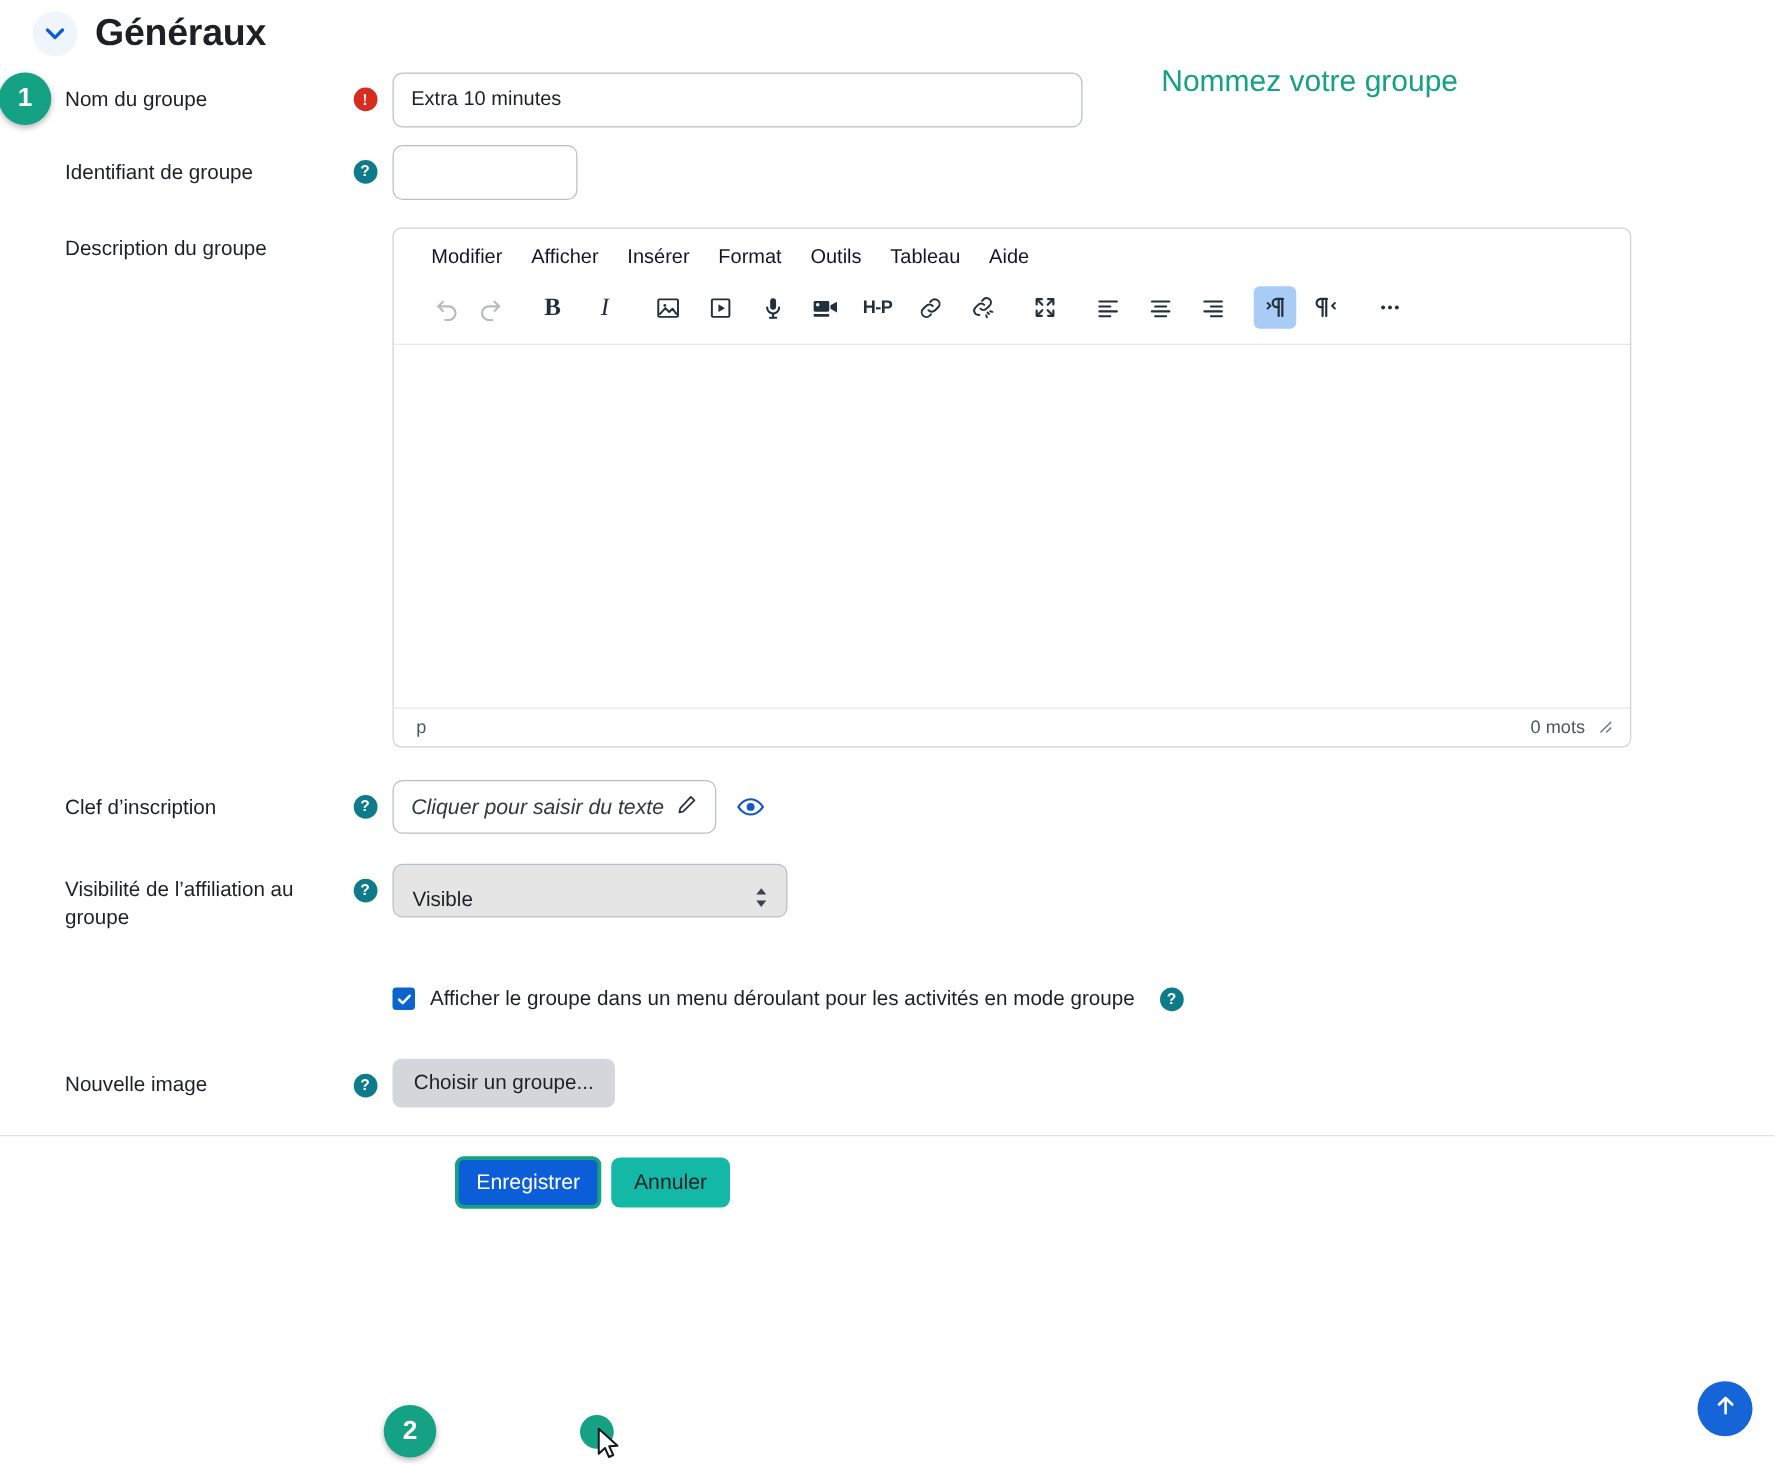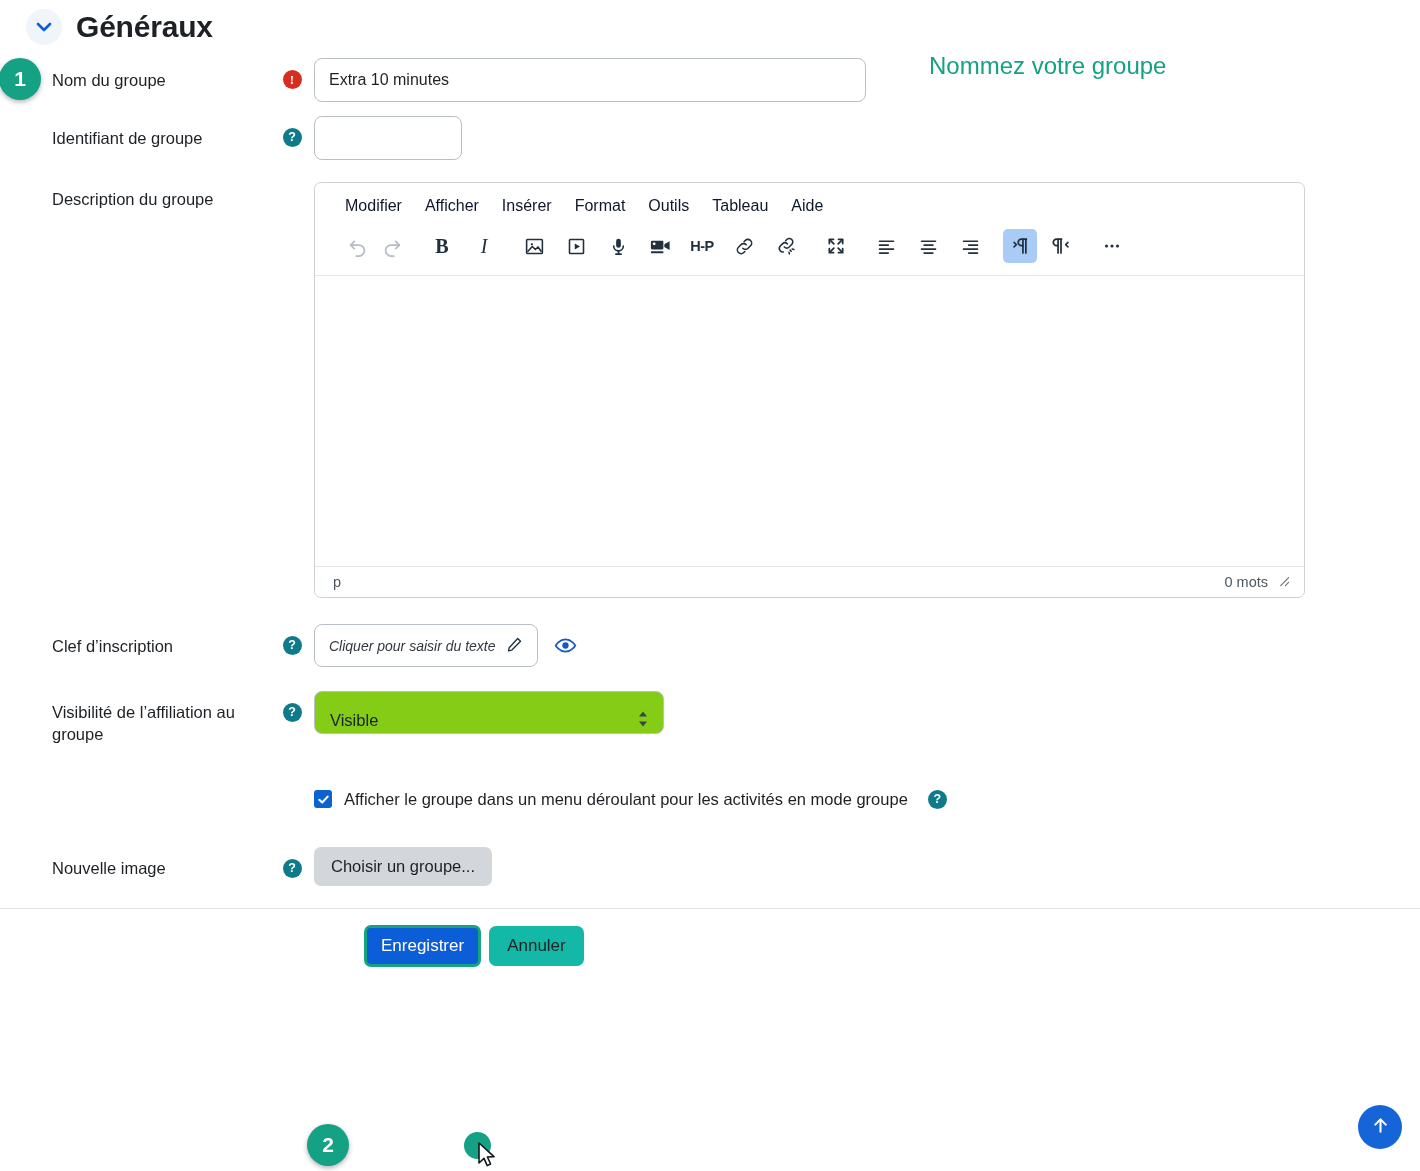--- a/index.html
+++ b/index.html
@@ -178,33 +178,33 @@
   .inplace-edit {
     display: inline-flex;
     align-items: center;
     gap: 10px;
     border: 1px solid #b9bfc7;
     border-radius: 8px;
     height: 43px;
     padding: 0 14px;
     box-sizing: border-box;
     font-style: italic;
-    font-size: 14px;
+    font-size: 17px;
     color: #32383e;
     background: #fff;
   }
   .eye-btn { margin-left: 16px; color: #1457c8; display: inline-flex; align-items: center; }
 
   
   .select-box {
-    width: 350px;
+    width: 316px;
     height: 43px;
     border: 1px solid #b9bfc7;
     border-radius: 8px;
-    background: #84cc16;
+    background: #e5e5e5;
     display: flex;
     align-items: center;
     justify-content: space-between;
     padding: 16px 14px 0 15px;
     box-sizing: border-box;
     font-size: 16.5px;
     color: #1d2125;
   }
 
   

